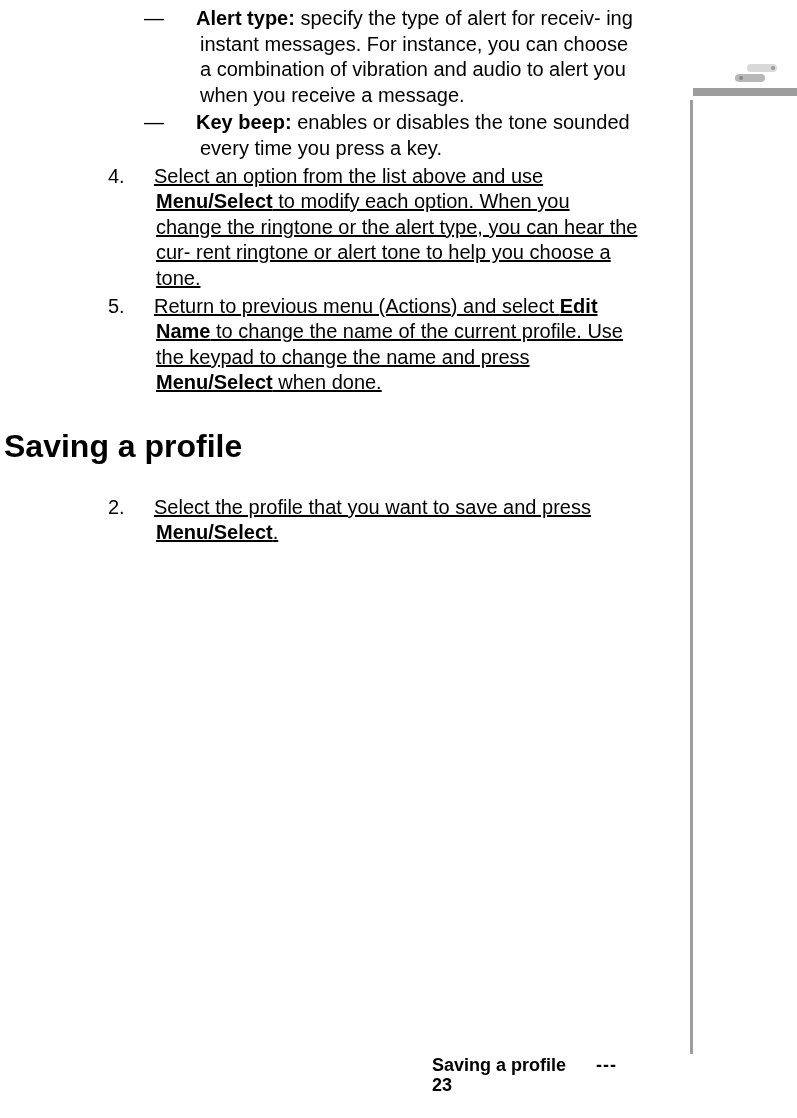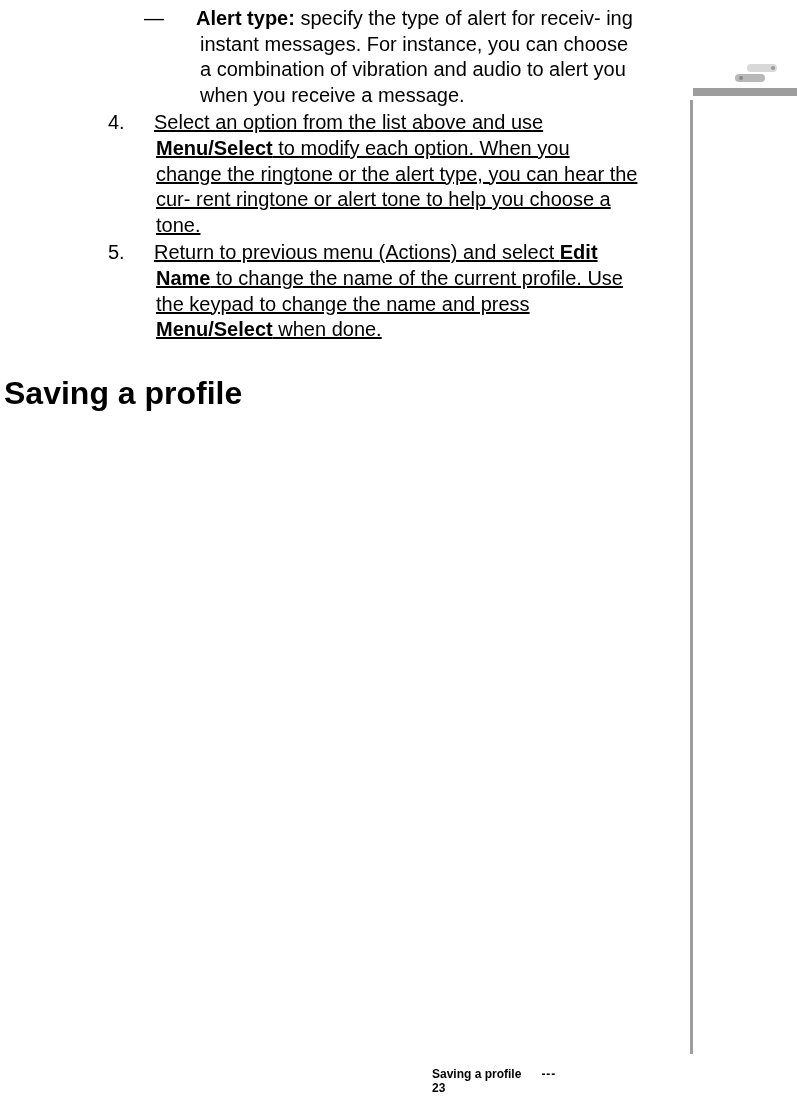--- a/index.html
+++ b/index.html
@@ -79,21 +79,21 @@
     font-weight: bold;
     font-size: 32px;
     margin: 30px 0 28px 4px;
     letter-spacing: 0px;
   }
   .bold { font-weight: bold; }
   .footer {
     position: absolute;
     left: 432px;
     bottom: 22px;
-    font-size: 12px;
+    font-size: 18px;
     font-weight: bold;
     width: 210px;
     line-height: 1.15;
   }
   .footer .dashes { letter-spacing: 1px; }
 </style>
 </head>
 <body>
 
 <div class="page">
@@ -107,31 +107,33 @@
       <rect x="14" y="4" width="30" height="8" rx="4" fill="#d8d8d8"></rect>
       <circle cx="8" cy="18" r="2" fill="#8a8a8a"></circle>
       <circle cx="40" cy="8" r="2" fill="#9a9a9a"></circle>
     </svg>
   </div>
 
   <div class="content">
 
     <div id="carry-sub">
         <div class="sub-item"><span class="dash">—</span><span class="bold">Alert type:</span> specify the type of alert for receiv- ing instant messages. For instance, you can choose a combination of vibration and audio to alert you when you receive a message.</div>
+        <div class="sub-item"><span class="dash">—</span><span class="bold">Key beep:</span> enables or disables the tone sounded every time you press a key.</div>
       </div>
 
     <div id="carry-num">
         <div class="num-item"><span class="num">4.</span>Select an option from the list above and use <span class="bold">Menu/Select</span> to modify each option. When you change the ringtone or the alert type, you can hear the cur- rent ringtone or alert tone to help you choose a tone.</div>
         <div class="num-item"><span class="num">5.</span>Return to previous menu (Actions) and select <span class="bold">Edit Name</span> to change the name of the current profile. Use the keypad to change the name and press <span class="bold">Menu/Select</span> when done.</div>
       </div>
 
     <h2 class="section">Saving a profile</h2>
 
 
     <div id="sec-num">
+        <div class="num-item"><span class="num">2.</span>Select the profile that you want to save and press <span class="bold">Menu/Select</span>.</div>
       </div>
 
   </div>
 
   <div class="footer">
     <span>Saving a profile</span>
     &nbsp;&nbsp;&nbsp;&nbsp;
     <span class="dashes">---</span><br>
     <span>23</span>
   </div>

